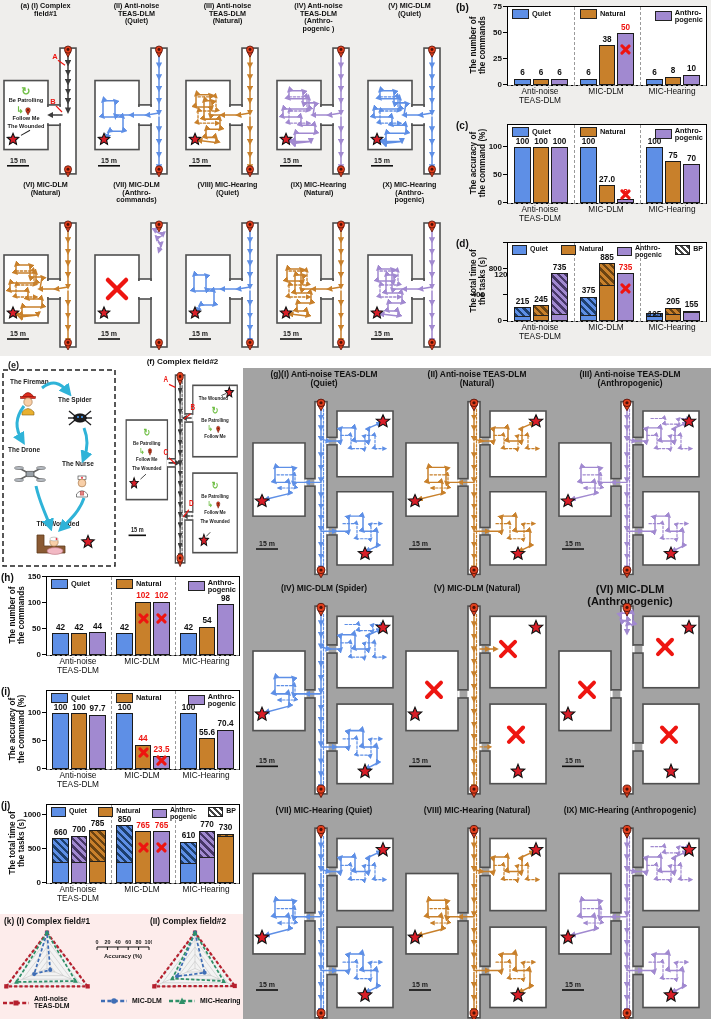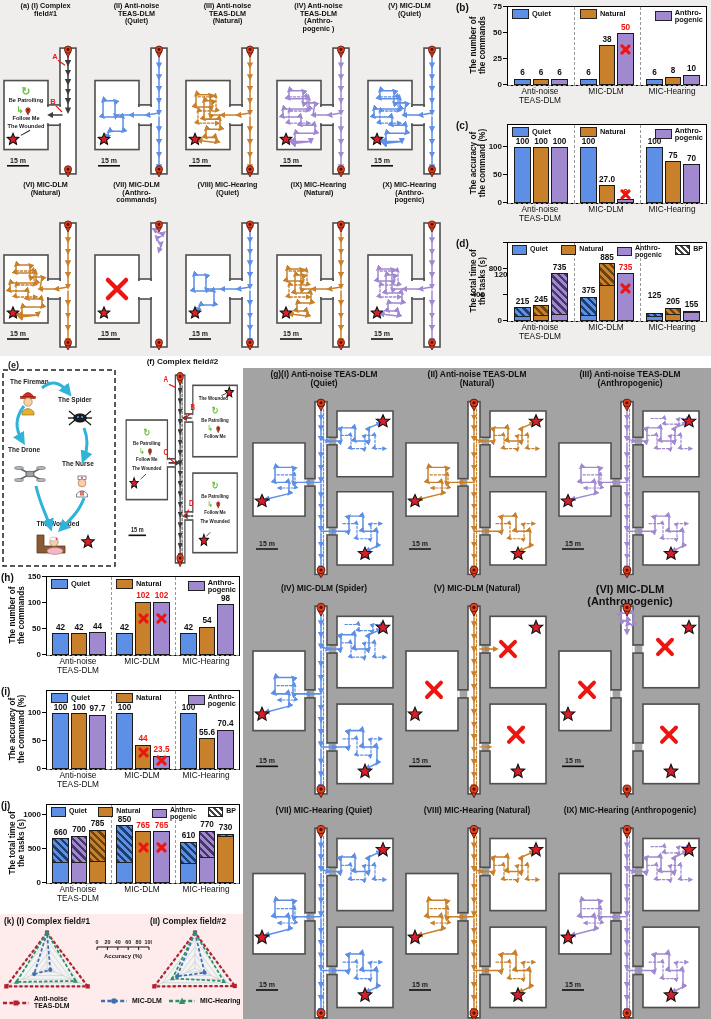--- a/index.html
+++ b/index.html
@@ -531,21 +531,21 @@
           <div class="vlab" style="left: 82px; width: 34px; bottom: 59.025px;">885</div>
           <div class="bar" style="left: 109.25px; bottom: 0px; width: 16.5px; height: 47.775px; background: rgb(161, 137, 208);"></div>
           <div class="vlab" style="left: 100.5px; width: 34px; bottom: 49.275px; color: rgb(238, 21, 16);">735</div>
           <div class="xmark" style="left: 111px; bottom: 26.4425px;">
             <i class="a"></i>
             <i class="b"></i>
           </div>
           <div class="bar" style="left: 138.25px; bottom: 0px; width: 16.5px; height: 8.125px; background: rgb(94, 143, 230);">
             <div class="hatch" style="height: 50%; background: repeating-linear-gradient(45deg, rgb(29, 63, 110) 0px, rgb(29, 63, 110) 2.4px, rgb(94, 143, 230) 2.4px, rgb(94, 143, 230) 5.2px);"></div>
           </div>
-          <div class="vlab" style="left: 129.5px; width: 34px; bottom: 21px;">125</div>
+          <div class="vlab" style="left: 129.5px; width: 34px; bottom: 2px;">125</div>
           <div class="bar" style="left: 156.75px; bottom: 0px; width: 16.5px; height: 13.325px; background: rgb(200, 128, 43);">
             <div class="hatch" style="height: 55%; background: repeating-linear-gradient(45deg, rgb(106, 67, 18) 0px, rgb(106, 67, 18) 2.4px, rgb(200, 128, 43) 2.4px, rgb(200, 128, 43) 5.2px);"></div>
           </div>
           <div class="vlab" style="left: 148px; width: 34px; bottom: 14.825px;">205</div>
           <div class="bar" style="left: 175.25px; bottom: 0px; width: 16.5px; height: 10.075px; background: rgb(161, 137, 208);">
             <div class="hatch" style="height: 8%; background: repeating-linear-gradient(45deg, rgb(71, 54, 104) 0px, rgb(71, 54, 104) 2.4px, rgb(161, 137, 208) 2.4px, rgb(161, 137, 208) 5.2px);"></div>
           </div>
           <div class="vlab" style="left: 166.5px; width: 34px; bottom: 11.575px;">155</div>
         </div>
         <div class="xcat" style="left: 52px; top: 85px; width: 66px;">Anti-noise

